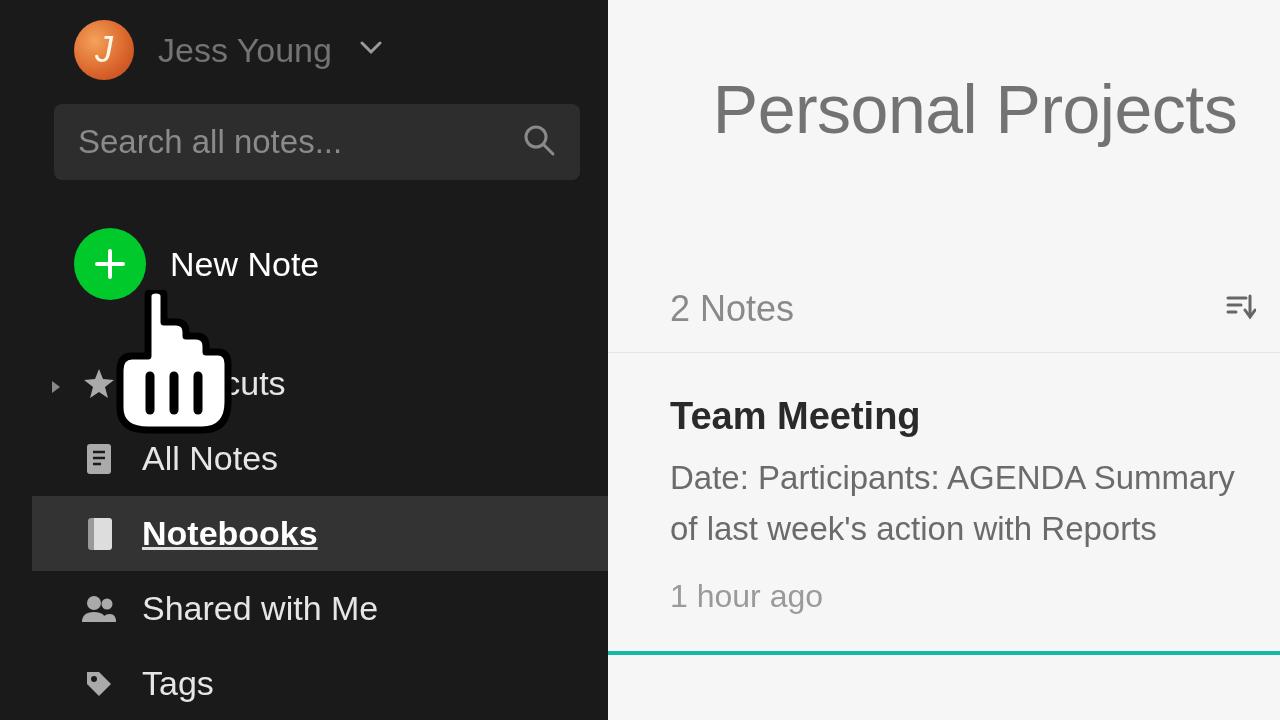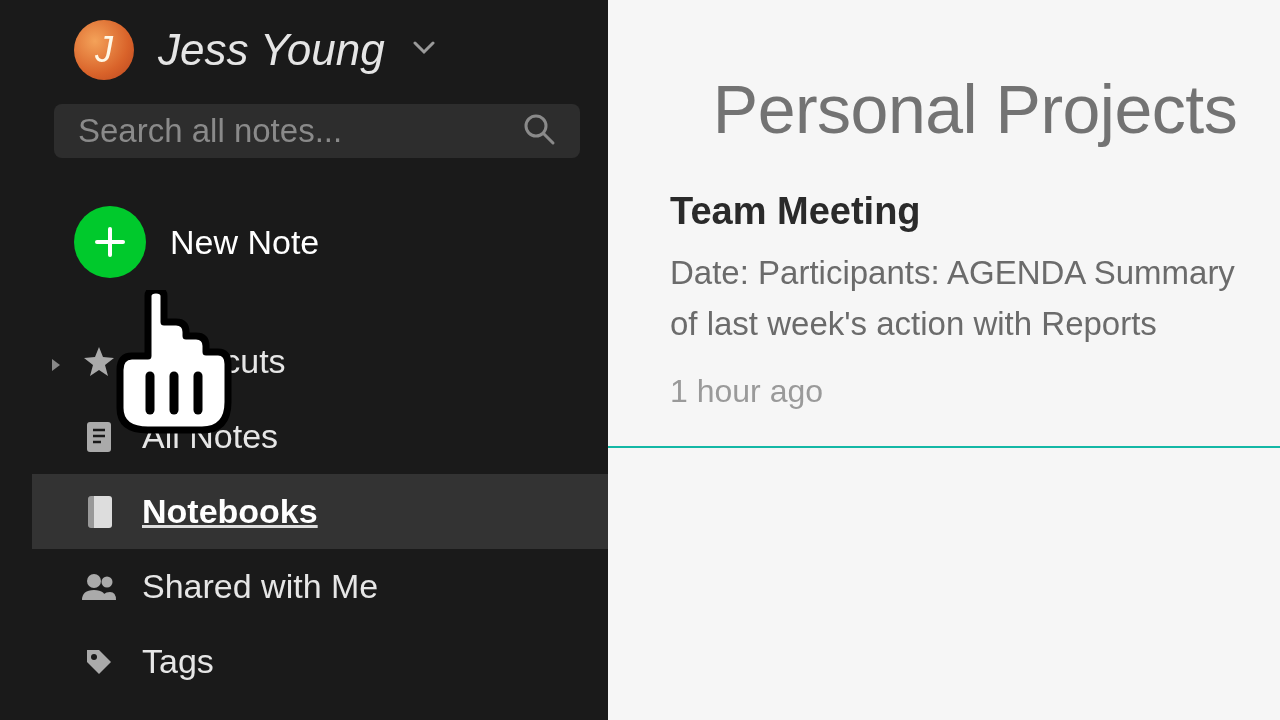--- a/index.html
+++ b/index.html
@@ -2,24 +2,24 @@
 <html><head>
   <meta charset="utf-8">
   <style>
     * { margin: 0; padding: 0; box-sizing: border-box; font-family: -apple-system, BlinkMacSystemFont, "Segoe UI", Helvetica, Arial, sans-serif; }
     body { width: 1280px; height: 720px; overflow: hidden; display: flex; background: #fff; }
     
     .sidebar { width: 608px; height: 100%; background: #1a1a1a; padding-left: 32px; position: relative; }
     
     .user-row { display: flex; align-items: center; padding: 20px 0 24px 42px; gap: 24px; }
     .avatar { width: 60px; height: 60px; border-radius: 50%; background: radial-gradient(circle at 35% 35%, #f4a259, #d9632a 60%, #b8441e); display: flex; align-items: center; justify-content: center; color: #fff8e6; font-family: Georgia, serif; font-style: italic; font-size: 36px; font-weight: 500; }
-    .user-name { color: #e5e5e5; font-size: 44px; font-weight: 400; font-style: italic; }
+    .user-name { color: #737373; font-size: 34px; font-weight: 400; }
     .user-chevron { color: #9a9a9a; margin-left: 4px; }
     
-    .search-wrap { margin: 0 28px 0 22px; background: #2d2d2d; border-radius: 8px; height: 54px; display: flex; align-items: center; padding: 0 24px; }
+    .search-wrap { margin: 0 28px 0 22px; background: #2d2d2d; border-radius: 8px; height: 76px; display: flex; align-items: center; padding: 0 24px; }
     .search-wrap input { flex: 1; background: transparent; border: none; outline: none; color: #ccc; font-size: 33px; }
     .search-wrap input::placeholder { color: #8a8a8a; }
     .search-icon-svg { color: #8a8a8a; }
     
     .new-note { display: flex; align-items: center; gap: 24px; margin: 48px 0 0 42px; position: relative; }
     .plus-circle { width: 72px; height: 72px; border-radius: 50%; background: #00c92c; display: flex; align-items: center; justify-content: center; color: #fff; }
     .new-note-label { color: #fff; font-size: 34px; }
     
     .cursor-overlay { position: absolute; left: 106px; top: 290px; pointer-events: none; z-index: 10; }
     
@@ -33,21 +33,21 @@
     .nav-item.active .nav-label { font-weight: 600; color: #fff; }
     
     .main { flex: 1; background: #f6f6f6; display: flex; flex-direction: column; }
     .main-header { padding: 70px 0 0 62px; }
     .notebook-title { color: #737373; font-size: 68px; font-weight: 500; letter-spacing: -0.5px; text-align: center; }
     
     .count-row { display: flex; align-items: center; justify-content: space-between; padding: 0 24px 22px 62px; margin-top: 140px; border-bottom: 1px solid #e4e4e4; }
     .count-text { color: #8a8a8a; font-size: 36px; }
     .sort-icon { color: #666; }
     
-    .note-card { padding: 42px 20px 36px 62px; border-bottom: 2px solid #14b8a6; background: #f6f6f6; }
+    .note-card { padding: 42px 20px 36px 62px; border-bottom: 4px solid #14b8a6; background: #f6f6f6; }
     .note-title { color: #2a2a2a; font-size: 38px; font-weight: 700; margin-bottom: 14px; }
     .note-preview { color: #6b6b6b; font-size: 33px; line-height: 1.55; margin-bottom: 24px; overflow: hidden; }
     .note-time { color: #9a9a9a; font-size: 32px; }
   </style>
 </head>
 <body>
 
 <div class="sidebar">
 
   <div class="user-row">
@@ -169,19 +169,31 @@
       <span class="nav-label">Tags</span>
     </div>
   </div>
 </div>
 
 <div class="main">
   <div class="main-header">
     <h1 class="notebook-title">Personal Projects</h1>
   </div>
 
+  <div class="count-row">
+    <span class="count-text">2 Notes</span>
+    <span class="sort-icon">
+      <svg width="34" height="34" viewBox="0 0 34 34">
+        <line x1="6" y1="8" x2="24" y2="8" stroke="currentColor" stroke-width="3" stroke-linecap="round"></line>
+        <line x1="6" y1="15" x2="19" y2="15" stroke="currentColor" stroke-width="3" stroke-linecap="round"></line>
+        <line x1="6" y1="22" x2="14" y2="22" stroke="currentColor" stroke-width="3" stroke-linecap="round"></line>
+        <line x1="28" y1="6" x2="28" y2="24" stroke="currentColor" stroke-width="3" stroke-linecap="round"></line>
+        <path d="M23 20 L28 27 L33 20" stroke="currentColor" stroke-width="3" fill="none" stroke-linecap="round"></path>
+      </svg>
+    </span>
+  </div>
 
   <div class="note-card">
     <div class="note-title">Team Meeting</div>
     <div class="note-preview">Date: Participants: AGENDA Summary of last week's action with Reports</div>
     <div class="note-time">1 hour ago</div>
   </div>
 </div>
 
 </body></html>

